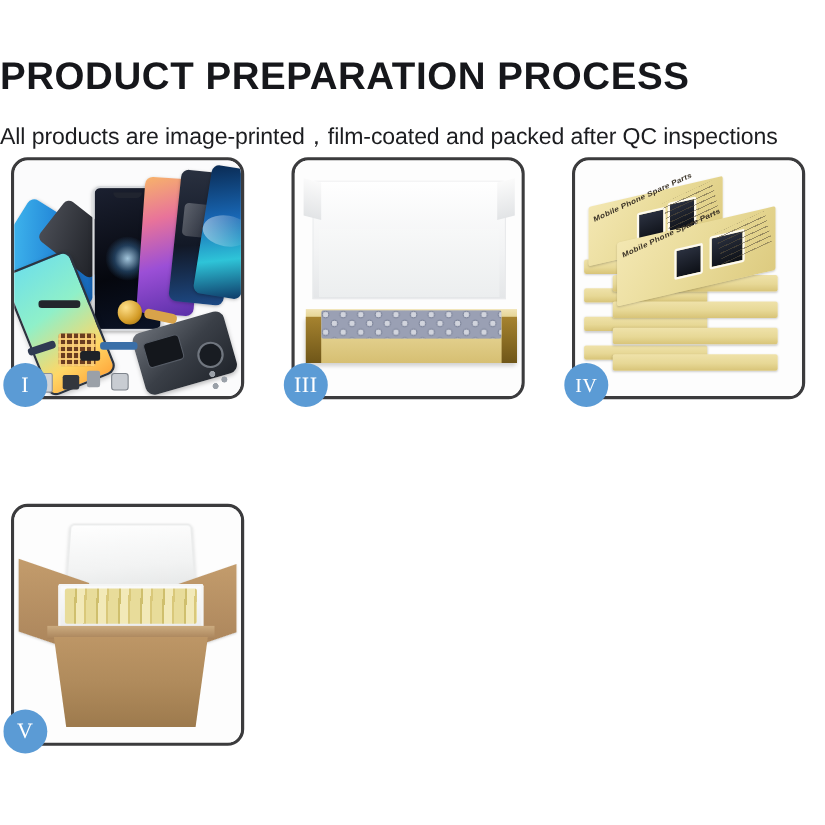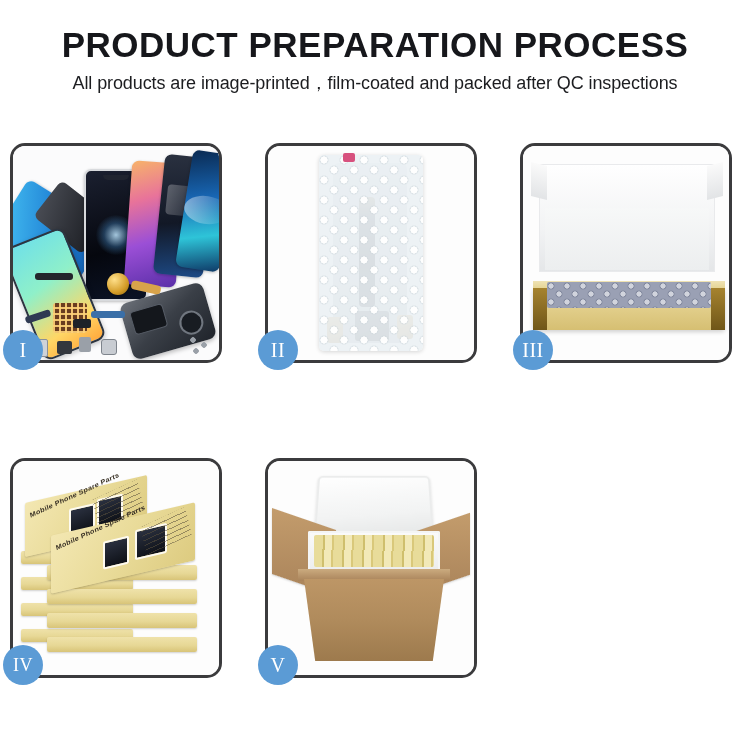--- a/index.html
+++ b/index.html
@@ -5,31 +5,31 @@
   html, body {
     margin: 0; padding: 0;
     width: 750px; height: 750px;
     background: #ffffff;
     font-family: "Liberation Sans", sans-serif;
     overflow: hidden;
   }
   .page { position: relative; width: 750px; height: 750px; background: #fff; }
 
   
-  .header { padding-top: 27px; text-align: center; }
+  .header { padding-top: 52px; }
   .title {
     font-family: "Liberation Sans", sans-serif;
     font-size: 35px; font-weight: 700; color: #16171b;
     letter-spacing: 0.5px; line-height: 1.05;
     white-space: nowrap;
   }
   .subtitle {
-    margin-top: 7px;
+    margin-top: 21px;
     font-family: "Liberation Sans", sans-serif;
-    font-size: 18px; font-weight: 400; color: #1c1d20;
+    font-size: 21px; font-weight: 400; color: #1c1d20;
     letter-spacing: -0.1px; white-space: nowrap;
   }
 
   
   .grid {
     position: absolute; left: 10px; top: 143px;
     width: 730px; height: 580px;
     display: grid;
     grid-template-columns: repeat(3, 212px);
     grid-template-rows: repeat(2, 220px);
@@ -391,32 +391,20 @@
           <div class="pt sm2"></div>
           <div class="pt sm3"></div>
           <div class="pt sm4"></div>
           <div class="pt sm5"></div>
           <div class="pt screws"></div>
         </div>
       </div>
       <div class="badge">I</div>
     </div>
 
-    <div class="panel p2">
-      <div class="stage">
-        <div class="bagwrap">
-          <div class="inner-part"></div>
-          <div class="tab-l"></div>
-          <div class="tab-r"></div>
-          <div class="bubbles"></div>
-          <div class="pink-tag"></div>
-        </div>
-      </div>
-      <div class="badge">II</div>
-    </div>
 
     <div class="panel p3">
       <div class="stage">
         <div class="lid3"></div>
         <div class="foamback"></div>
         <div class="bubblepack"></div>
         <div class="tray3">
           <div class="endl"></div>
           <div class="endr"></div>
         </div>

